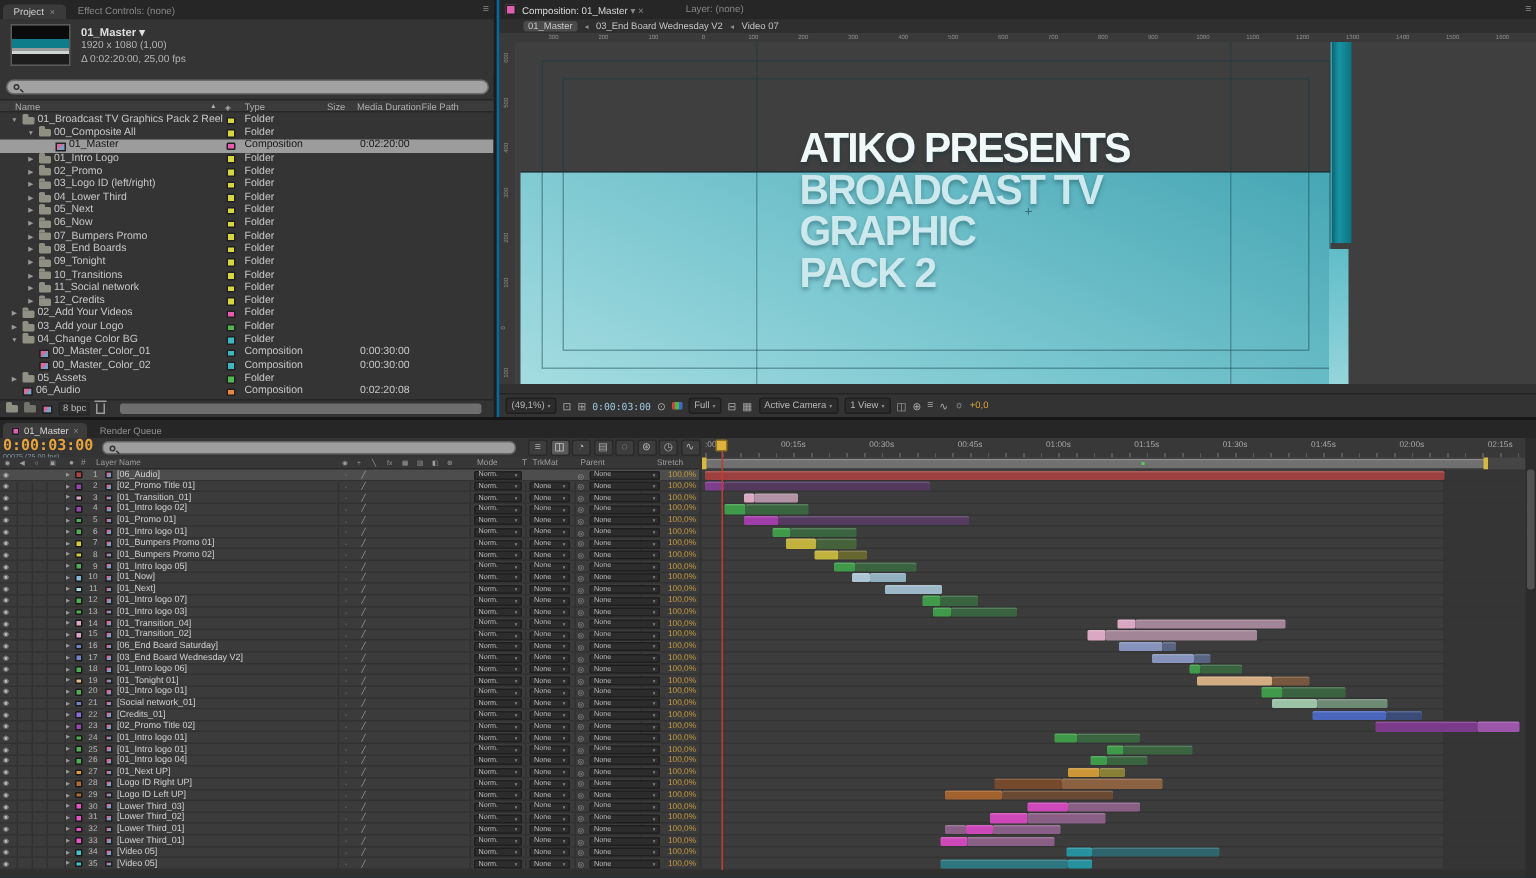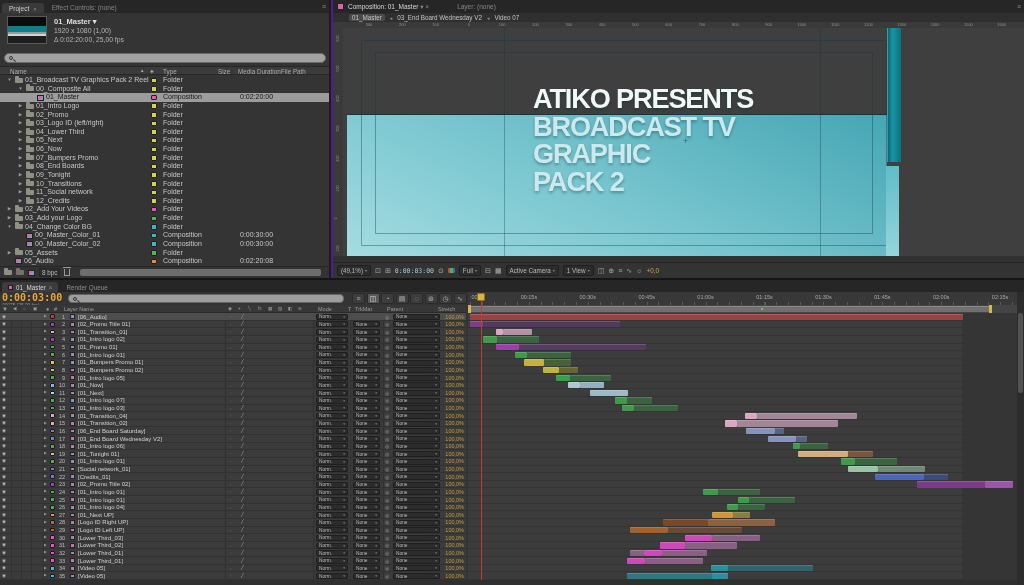--- a/index.html
+++ b/index.html
@@ -1,18 +1,18 @@
 <!DOCTYPE html>
 <html><head>
 <meta charset="utf-8">
 <style>
   * { margin:0; padding:0; box-sizing:border-box; }
   html,body { background:#1b1b1b; }
   body { font-family:"Liberation Sans", sans-serif; }
-  #root { position:relative; width:1024px; height:585px; background:#4c1d95; overflow:hidden;
+  #root { position:relative; width:1024px; height:585px; background:#0369a1; overflow:hidden;
           color:#c8c8c8; font-size:7px; }
 
   
   #project-panel { position:absolute; left:0; top:0; width:331px; height:278px; background:#343434; border-right:2px solid #1d1d1d; }
   .ptabs { position:absolute; left:0; top:0; right:0; height:13px; background:#262626; display:flex; align-items:flex-end; }
   .ptab { background:#3a3a3a; border-radius:3px 3px 0 0; margin-left:2px; padding:2px 7px 1px 7px; font-size:6.5px; color:#d0d0d0; display:flex; gap:4px; align-items:center; }
   .ptab .x { color:#8a8a8a; font-size:6px; }
   .ptab2 { padding:2px 8px; font-size:6.5px; color:#878787; }
   .panelmenu { position:absolute; right:3px; top:3px; font-size:7px; color:#8a8a8a; }
   .pinfo { position:absolute; left:0; top:13px; right:0; height:37px; background:#343434; }

